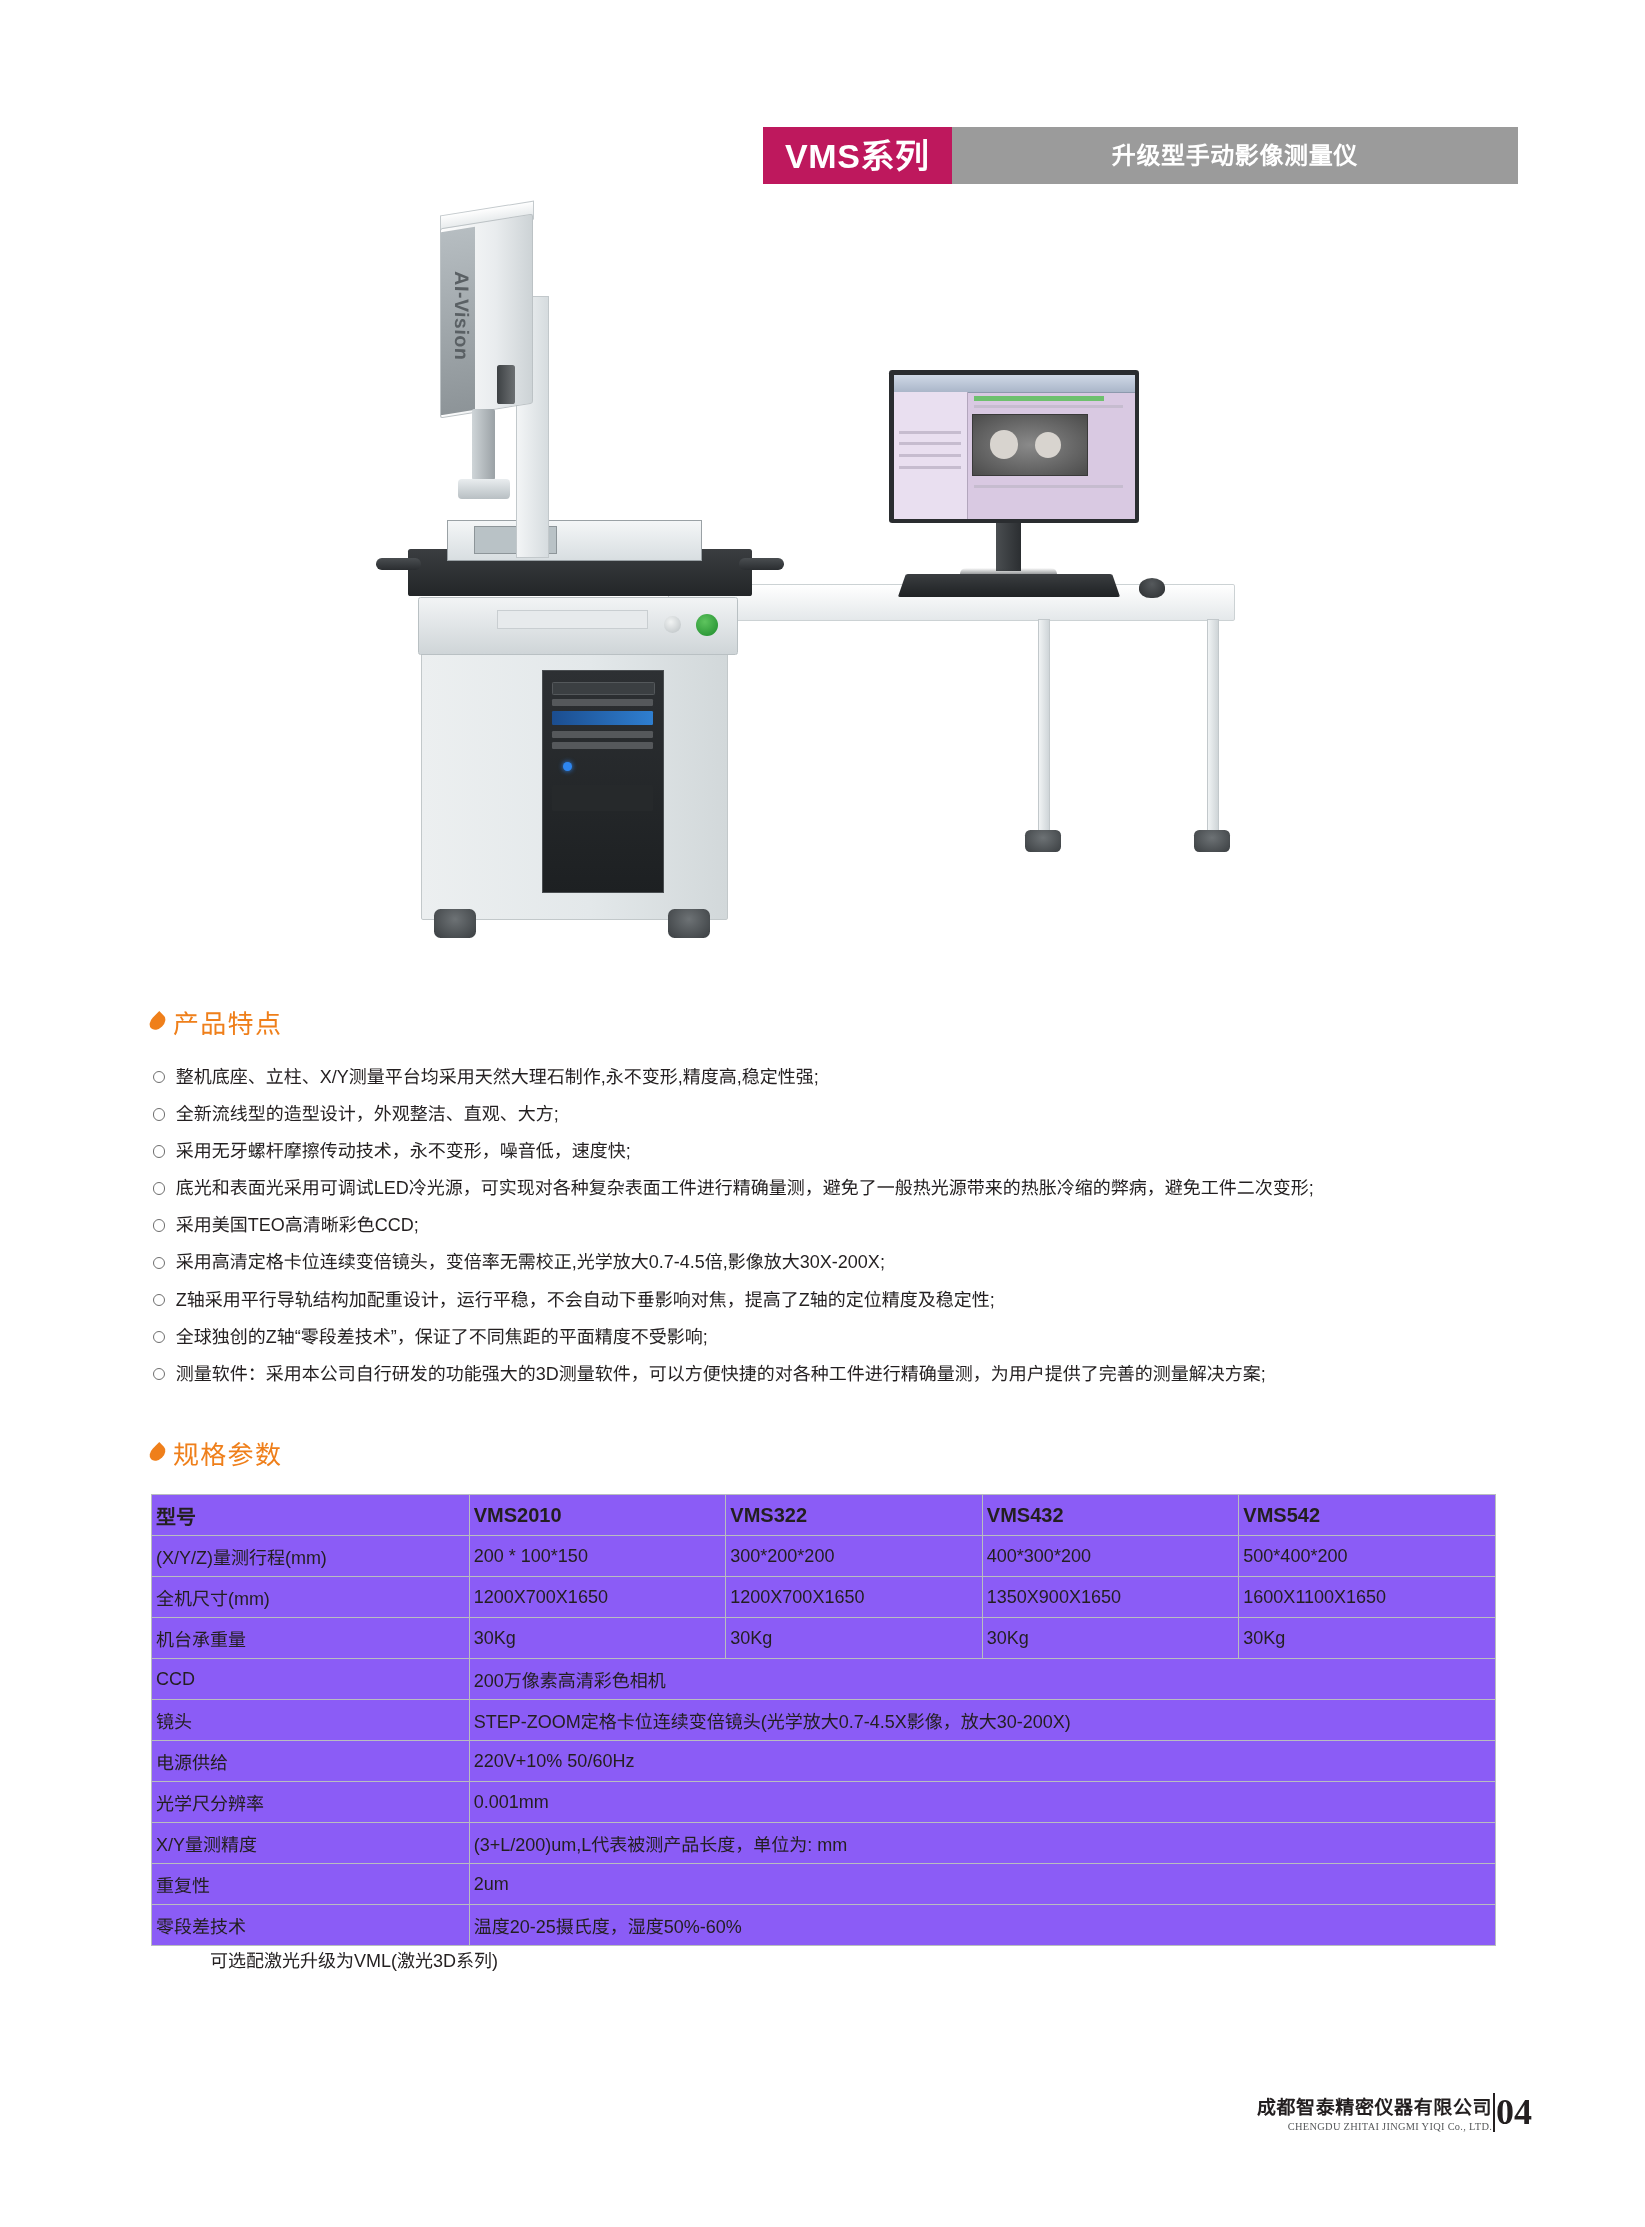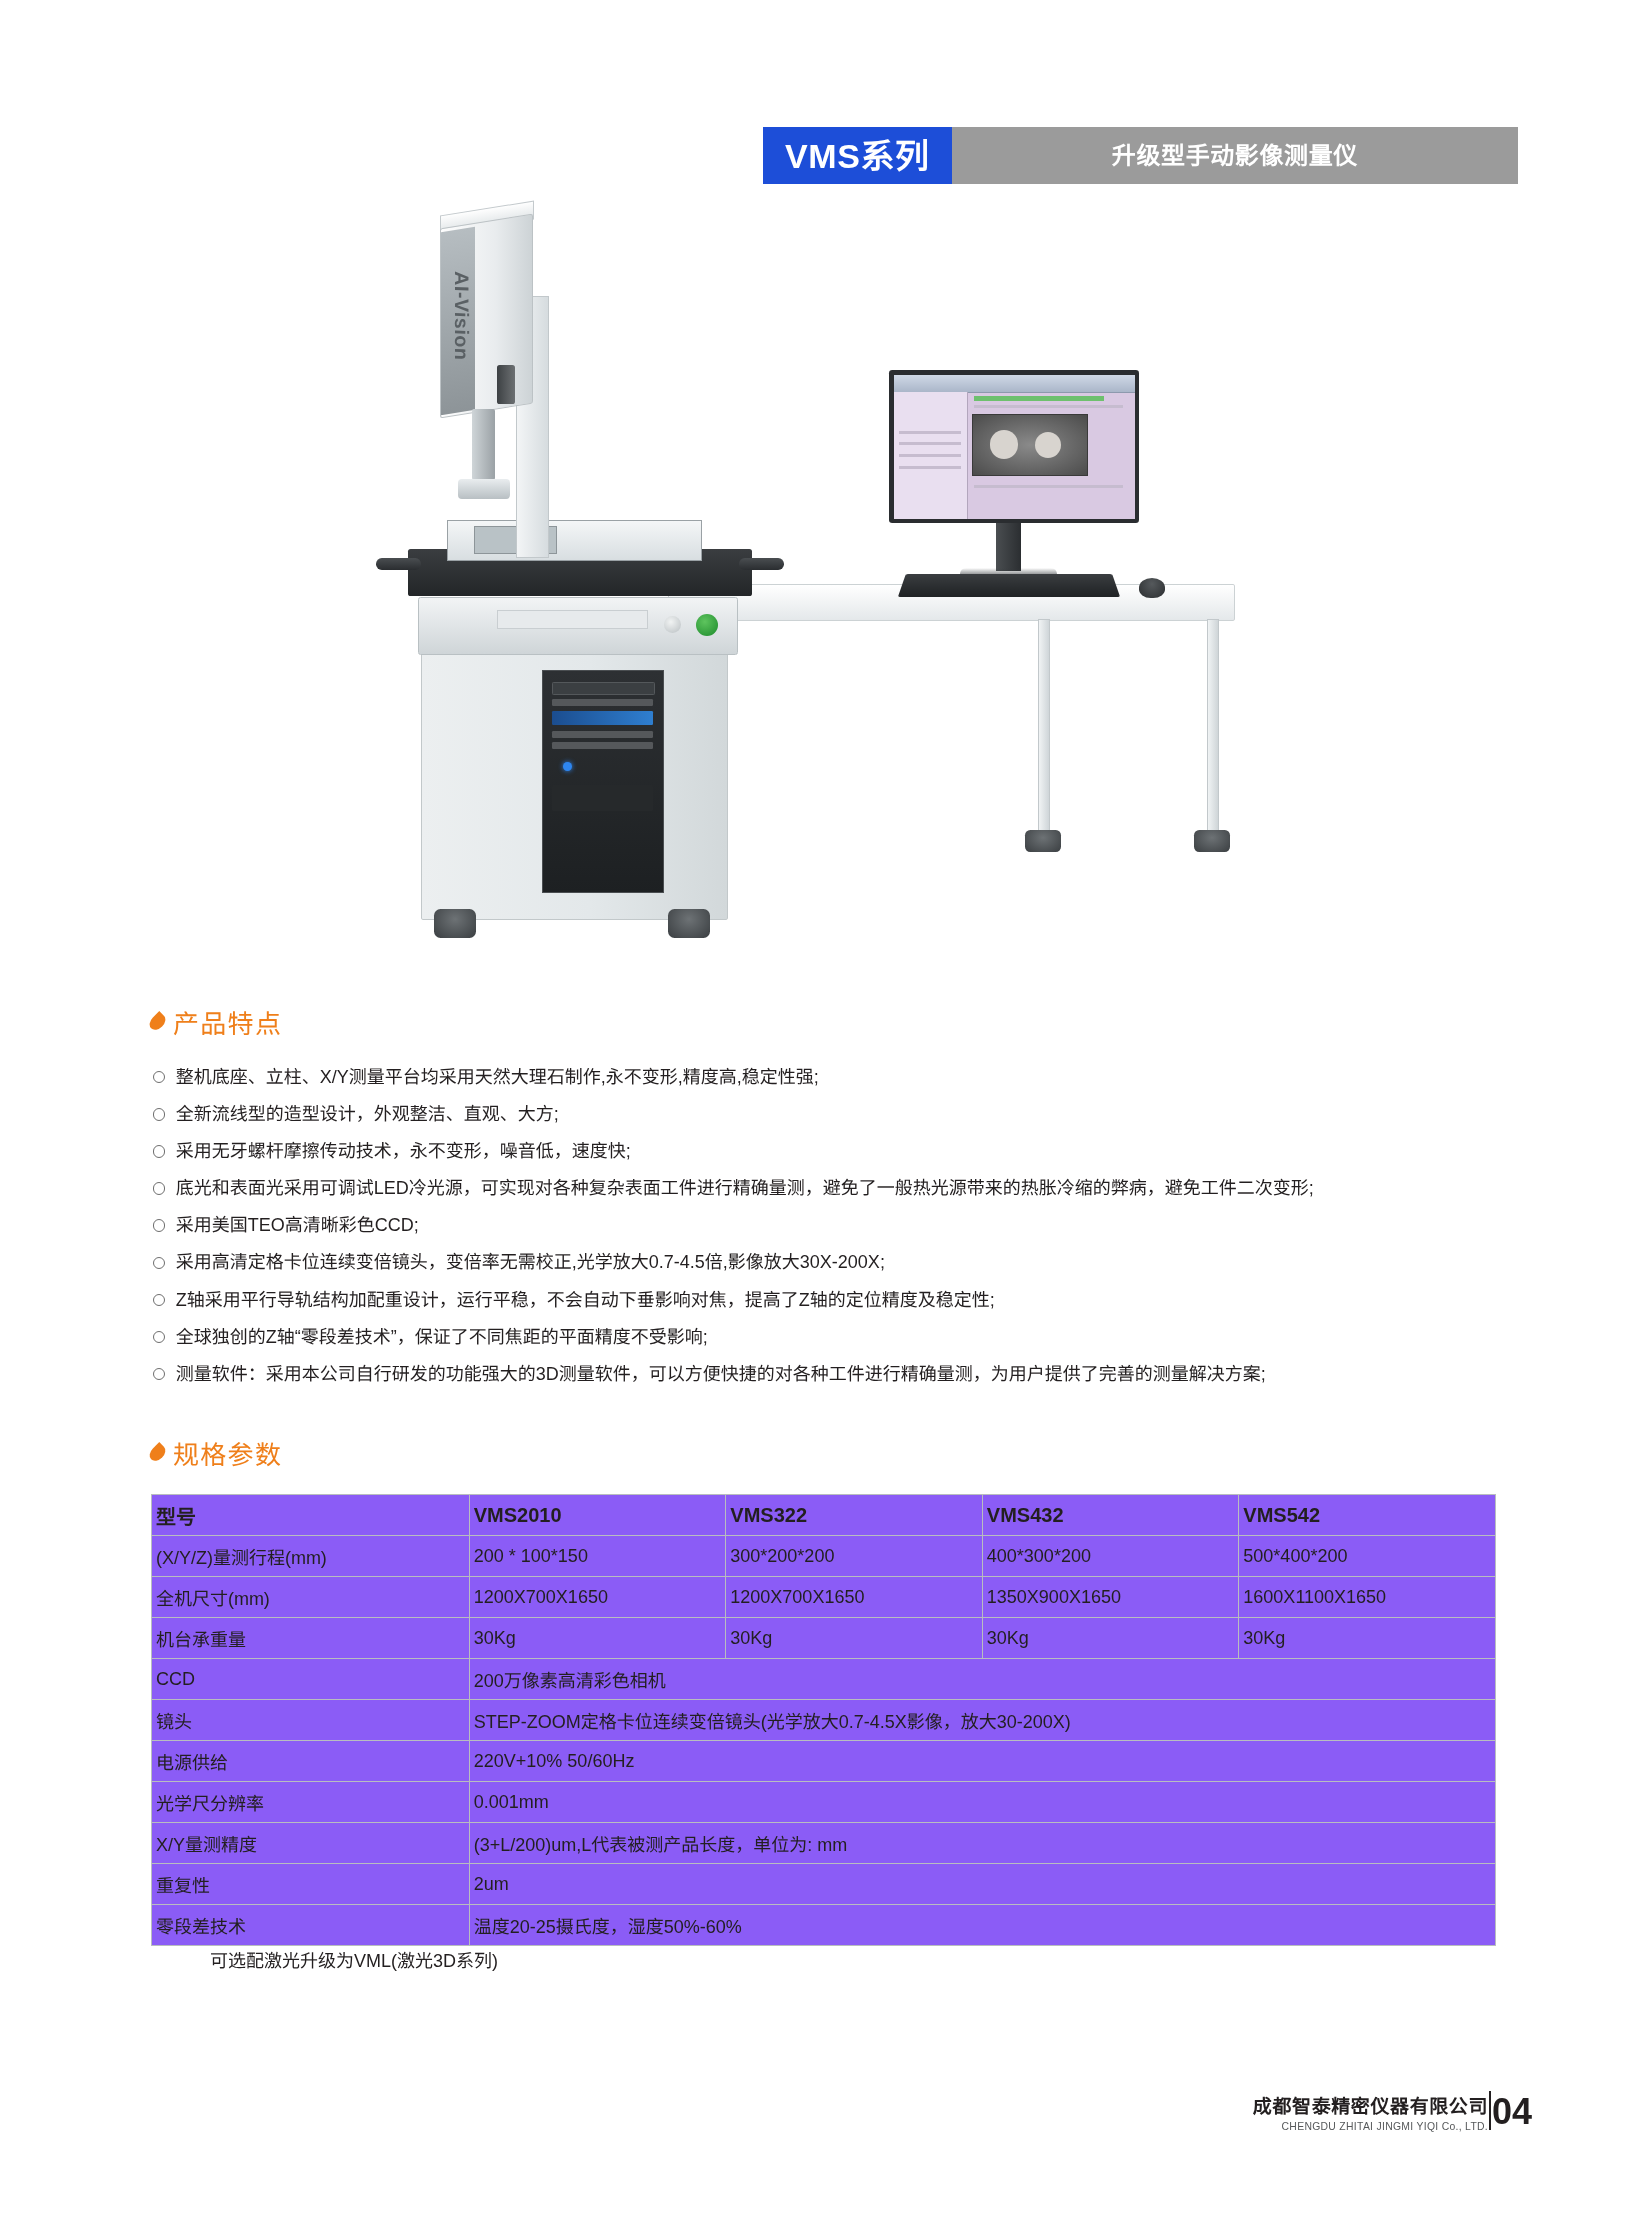--- a/index.html
+++ b/index.html
@@ -20,21 +20,21 @@
   .header-banner {
     position: absolute;
     top: 127px;
     left: 763px;
     width: 755px;
     height: 57px;
     display: flex;
     align-items: stretch;
   }
   .banner-blue {
-    background: #1d4ed8;
+    background: #be185d;
     display: flex;
     align-items: center;
     justify-content: center;
     padding: 13px 22px;
   }
   .banner-blue span {
     color: #ffffff;
     font-size: 34px;
     font-weight: bold;
     letter-spacing: 0.6px;
@@ -483,21 +483,23 @@
     color: #231f20;
   }
   .remark .line2 { padding-left: 62px; }
 
   
   .footer {
     position: absolute;
     right: 114px;
     top: 2091px;
     display: flex;
+    align-items: center;
     gap: 1px;
+    font-family: Liberation Serif, serif;
   }
   .footer-company {
     text-align: right;
   }
   .footer-cn {
     font-size: 19px;
     font-weight: bold;
     color: #231f20;
     letter-spacing: 0.6px;
   }

